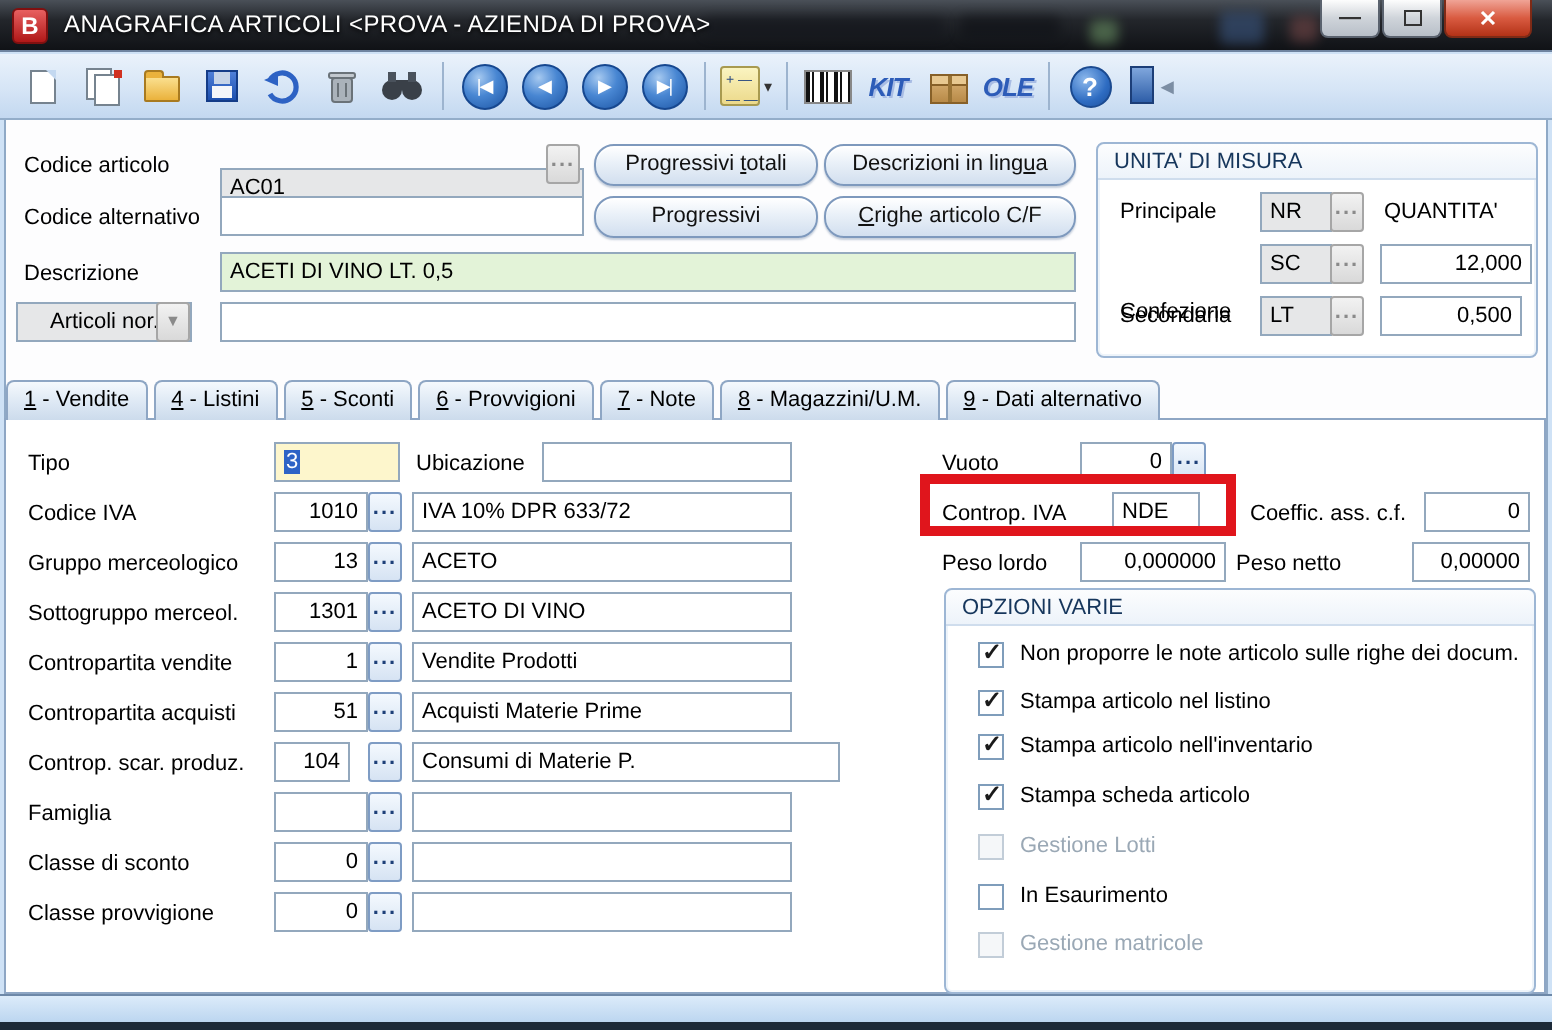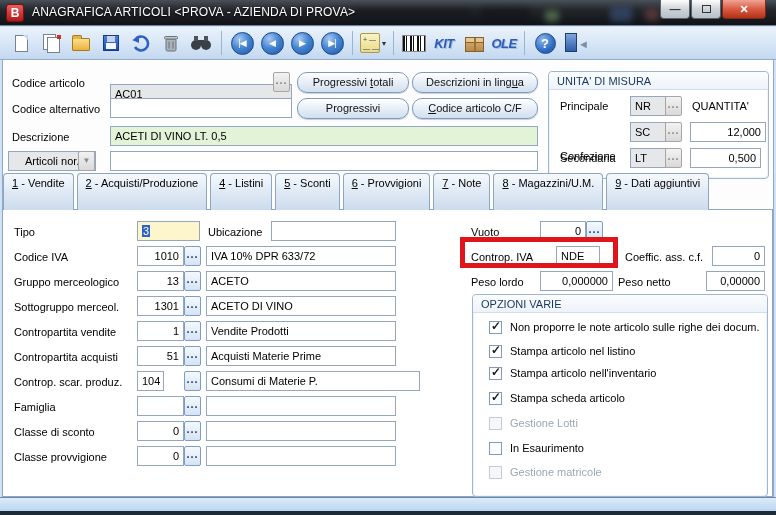--- a/index.html
+++ b/index.html
@@ -105,21 +105,21 @@
   .ac { text-decoration:underline; }
 
   .groupbox { position:absolute; border:1px solid #9db6d4; border-radius:4px; background:#fff;
     box-shadow:inset 0 0 0 1px #eef4fa; }
   .gb-title { font-size:11px; color:#16365c; padding:3px 8px 2px;
     border-bottom:1px solid #cfdded; background:linear-gradient(#fcfdfe,#edf3fa);
     border-radius:4px 4px 0 0; }
 
   
   .tabstrip { position:absolute; left:3px; top:187px; height:23px; display:flex; align-items:flex-end; z-index:3; }
-  .tab { height:37px; line-height:19px; padding:0 8px; margin-right:3px; font-size:11px;
+  .tab { height:20px; line-height:19px; padding:0 8px; margin-right:3px; font-size:11px;
     border:1px solid #8ea6c4; border-bottom:none; border-radius:4px 4px 0 0;
     background:linear-gradient(#f5f9fd,#dde8f4 55%,#ccdbec); white-space:nowrap; }
   .tab.active { height:23px; line-height:22px; background:#fff; z-index:4; }
   .panel { position:absolute; left:2px; top:209px; width:771px; height:288px;
     border:1px solid #8ea6c4; background:#fff; }
 
   
   .cb { position:absolute; width:13px; height:13px; background:#fff; border:1px solid #7f9dbb; }
   .cb.checked::after { content:"✓"; position:absolute; left:1px; top:-3px; font-size:12px;
     font-weight:bold; color:#1a1a1a; }
@@ -245,21 +245,21 @@
   <div class="lbl" style="left:12px;top:77px;">Codice articolo</div>
   <div class="fld gray" style="left:110px;top:72px;width:182px;margin-top:12px;">AC01</div>
   <div class="dots gray" style="left:273px;top:72px;">...</div>
 
   <div class="lbl" style="left:12px;top:103px;">Codice alternativo</div>
   <div class="fld" style="left:110px;top:98px;width:182px;"></div>
 
   <div class="pillbtn" style="left:297px;top:72px;width:112px;"><span>Progressivi </span><span class="ac">t</span><span>otali</span></div>
   <div class="pillbtn" style="left:412px;top:72px;width:126px;"><span>Descrizioni in ling</span><span class="ac">u</span><span>a</span></div>
   <div class="pillbtn" style="left:297px;top:98px;width:112px;"><span>Progressivi</span><span class="ac"></span><span></span></div>
-  <div class="pillbtn" style="left:412px;top:98px;width:126px;"><span></span><span class="ac">C</span><span>odice articolo C/F</span></div>
+  <div class="pillbtn" style="left:412px;top:98px;width:126px;"><span></span><span class="ac">C</span><span>righe articolo C/F</span></div>
 
   <div class="lbl" style="left:12px;top:131px;">Descrizione</div>
   <div class="fld green" style="left:110px;top:126px;width:428px;">ACETI DI VINO LT. 0,5</div>
 
   <div class="fld gray" style="left:8px;top:151px;width:88px;padding-right:18px;padding-left:16px;">Articoli nor...</div>
   <div class="dots gray" style="left:78px;top:151px;line-height:18px;font-size:8px;letter-spacing:0;">▼</div>
   <div class="fld" style="left:110px;top:151px;width:428px;"></div>
 
   <div class="groupbox" style="left:548px;top:71px;width:221px;height:108px;">
     <div class="gb-title">UNITA' DI MISURA</div>
@@ -274,27 +274,26 @@
   <div class="dots gray" style="left:665px;top:122px;">...</div>
   <div class="fld num" style="left:690px;top:122px;width:76px;">12,000</div>
 
   <div class="lbl" style="left:560px;top:152px;text-align:center;">Secondaria</div>
   <div class="fld gray" style="left:630px;top:148px;width:36px;">LT</div>
   <div class="dots gray" style="left:665px;top:148px;">...</div>
   <div class="fld num" style="left:690px;top:148px;width:71px;">0,500</div>
 
   <div class="tabstrip">
     <div class="tab"><span class="ac">1</span><span> - Vendite</span></div>
-    <div class="tab"><span class="ac">2</span><span> - Acquisti/Produzione</span></div>
     <div class="tab"><span class="ac">4</span><span> - Listini</span></div>
     <div class="tab"><span class="ac">5</span><span> - Sconti</span></div>
     <div class="tab"><span class="ac">6</span><span> - Provvigioni</span></div>
     <div class="tab"><span class="ac">7</span><span> - Note</span></div>
     <div class="tab"><span class="ac">8</span><span> - Magazzini/U.M.</span></div>
-    <div class="tab"><span class="ac">9</span><span> - Dati aggiuntivi</span></div>
+    <div class="tab"><span class="ac">9</span><span> - Dati alternativo</span></div>
   </div>
   <div class="panel"></div>
 
   <div class="lbl" style="left:14px;top:226px;">Tipo</div>
   <div class="fld yellow" style="left:137px;top:221px;width:63px;"><span class="sel">3</span></div>
   <div class="lbl" style="left:208px;top:226px;">Ubicazione</div>
   <div class="fld" style="left:271px;top:221px;width:125px;"></div>
 
   <div class="lbl" style="left:14px;top:251px;">Codice IVA</div>
   <div class="fld num" style="left:137px;top:246px;width:47px;">1010</div>
@@ -315,21 +314,21 @@
   <div class="fld num" style="left:137px;top:321px;width:47px;">1</div>
   <div class="dots" style="left:184px;top:321px;">...</div>
   <div class="fld" style="left:206px;top:321px;width:190px;">Vendite Prodotti</div>
 
   <div class="lbl" style="left:14px;top:351px;">Contropartita acquisti</div>
   <div class="fld num" style="left:137px;top:346px;width:47px;">51</div>
   <div class="dots" style="left:184px;top:346px;">...</div>
   <div class="fld" style="left:206px;top:346px;width:190px;">Acquisti Materie Prime</div>
 
   <div class="lbl" style="left:14px;top:376px;">Controp. scar. produz.</div>
-  <div class="fld num" style="left:137px;top:371px;width:27px;">104</div>
+  <div class="fld num" style="left:137px;top:371px;width:38px;">104</div>
   <div class="dots" style="left:184px;top:371px;">...</div>
   <div class="fld" style="left:206px;top:371px;width:214px;">Consumi di Materie P.</div>
 
   <div class="lbl" style="left:14px;top:401px;">Famiglia</div>
   <div class="fld num" style="left:137px;top:396px;width:47px;"></div>
   <div class="dots" style="left:184px;top:396px;">...</div>
   <div class="fld" style="left:206px;top:396px;width:190px;"></div>
 
   <div class="lbl" style="left:14px;top:426px;">Classe di sconto</div>
   <div class="fld num" style="left:137px;top:421px;width:47px;">0</div>

